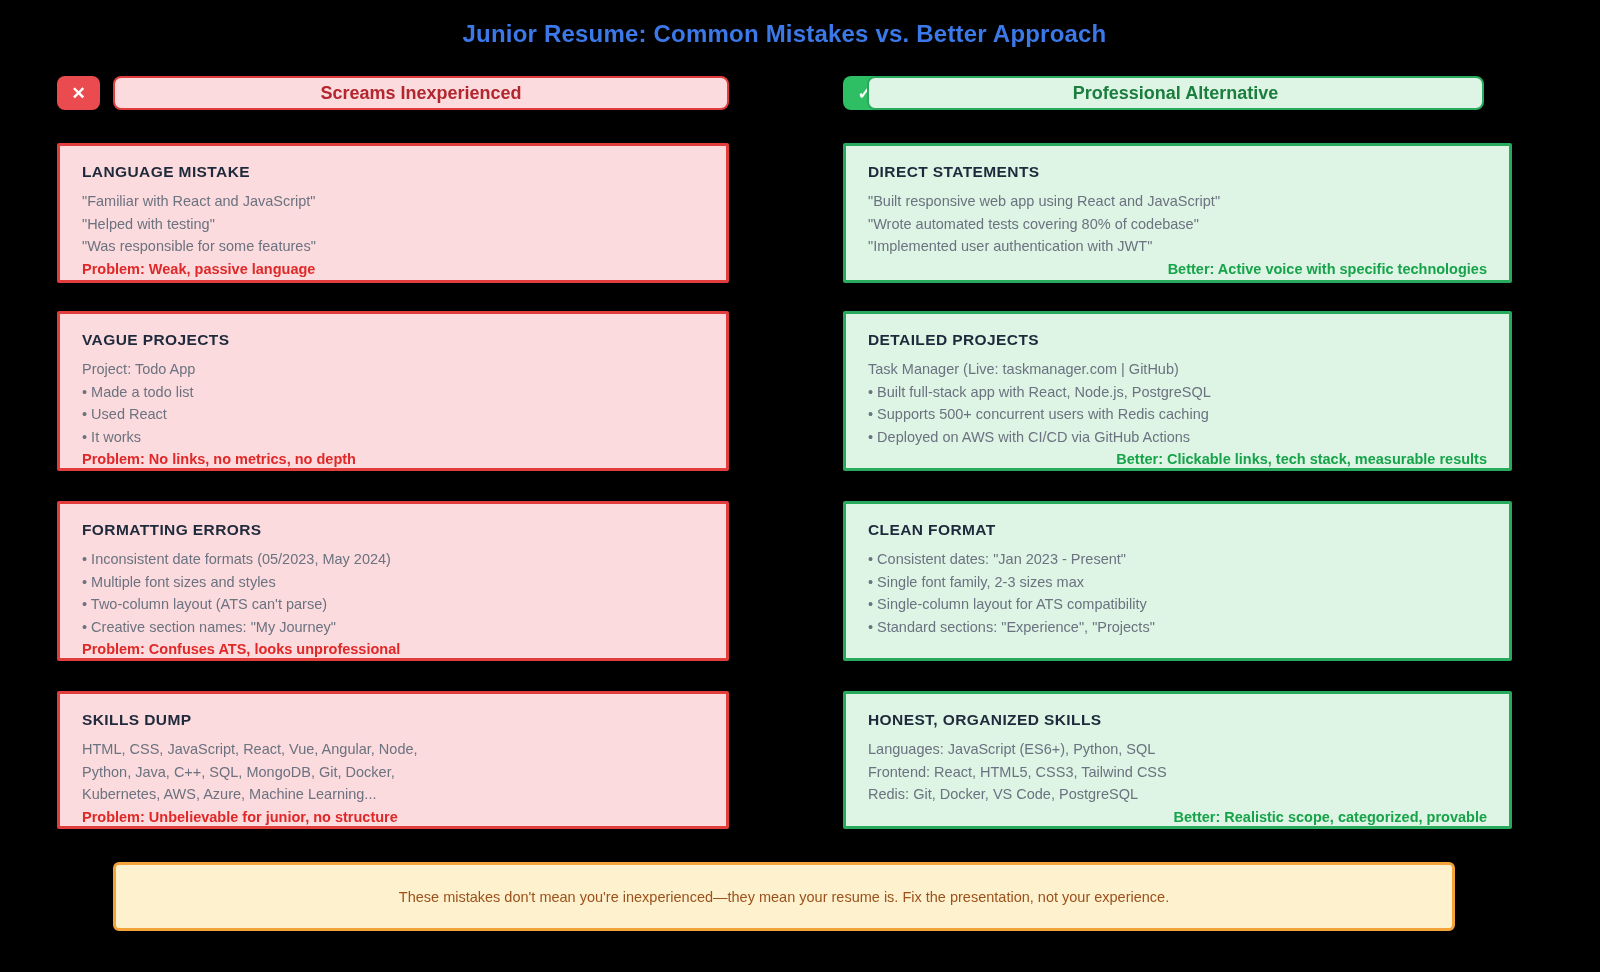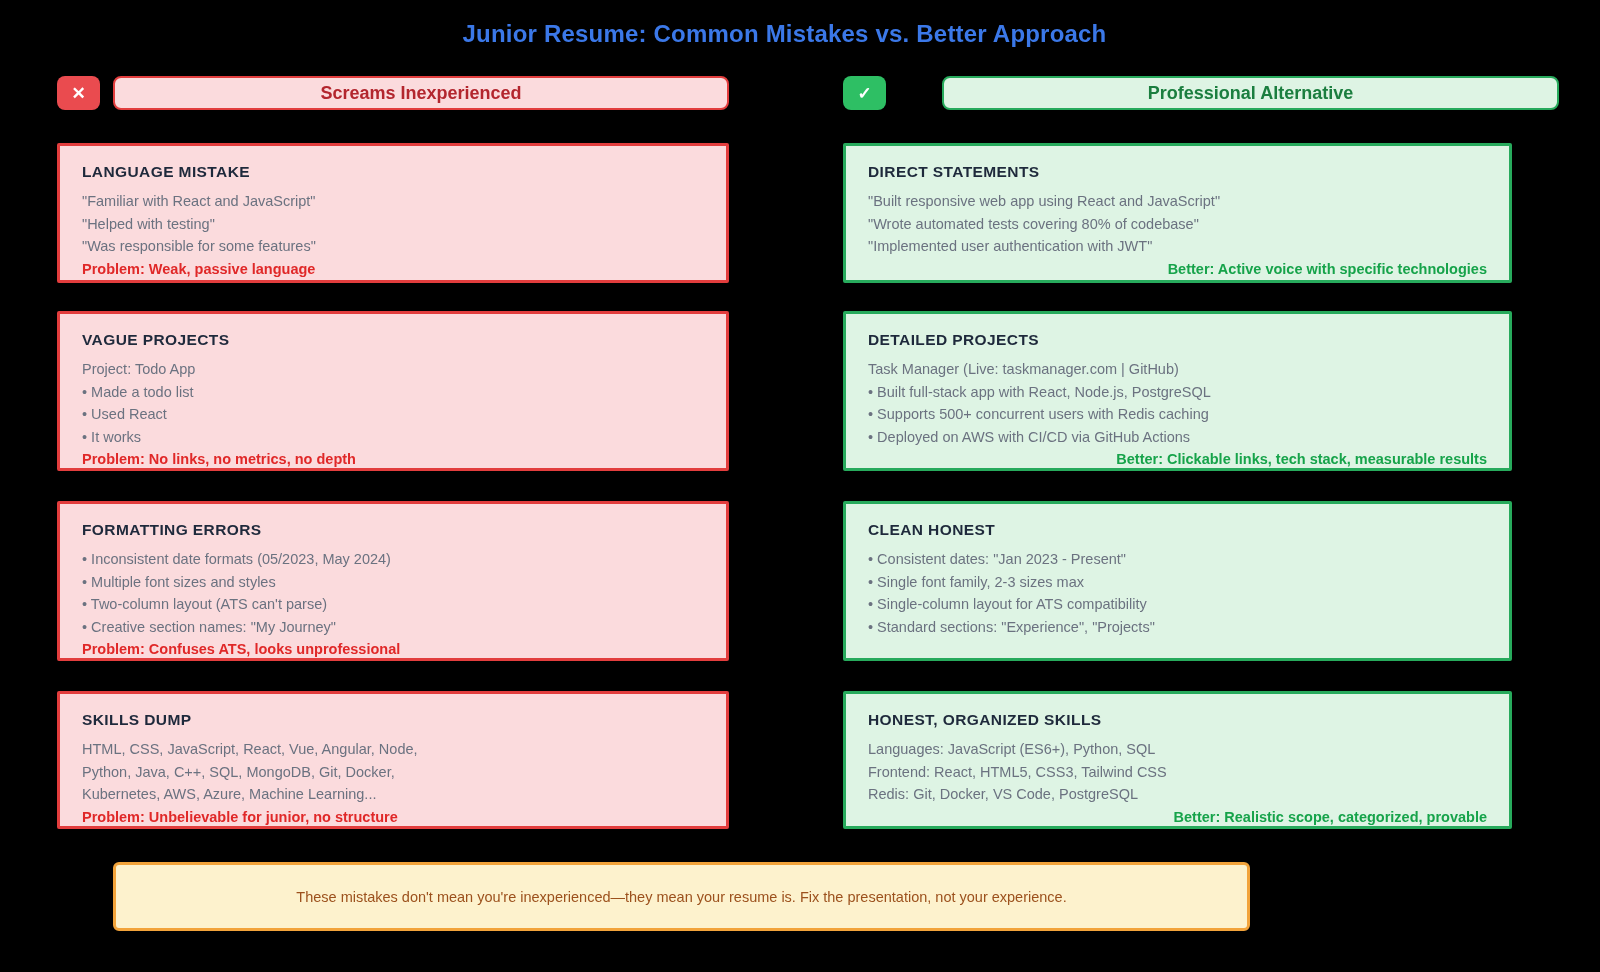--- a/index.html
+++ b/index.html
@@ -18,21 +18,21 @@
   }
   .badge.bad{left:57px;background:#ea4b4f;}
   .badge.good{left:843px;background:#2ebf64;}
 
   .col-header{
     position:absolute;top:76px;height:34px;border-radius:8px;box-sizing:border-box;
     display:flex;align-items:center;justify-content:center;
     font-size:18px;font-weight:700;
   }
   .col-header.bad{left:113px;width:616px;background:#fbdbdd;border:2.5px solid #e23d3d;color:#b3262e;}
-  .col-header.good{left:942px;width:617px;background:#def4e4;border:2.5px solid #27aa5c;color:#1b7e3f;}
+  .col-header.good{left:867px;width:617px;background:#def4e4;border:2.5px solid #27aa5c;color:#1b7e3f;}
 
   .card{
     position:absolute;box-sizing:border-box;border-radius:2px;
     padding:15px 22px 0 22px;
   }
   .card.bad{left:57px;width:672px;background:#fbdbdd;border:3px solid #e23d3d;}
   .card.good{left:843px;width:669px;background:#def4e4;border:3px solid #27aa5c;}
   .r1{top:143px;height:140px;}
   .r2{top:311px;height:160px;}
   .r3{top:501px;height:160px;}
@@ -41,21 +41,21 @@
   .card-title{
     color:#1e293b;font-size:15.5px;font-weight:700;letter-spacing:.4px;
     margin:2px 0 9px 0;
   }
   .card-line{color:#6b7280;font-size:14.5px;line-height:22.5px;}
   .verdict{font-size:14.5px;line-height:22.5px;font-weight:700;}
   .card.bad .verdict{color:#e02828;}
   .card.good .verdict{color:#16a34a;text-align:right;}
 
   .footer-note{
-    position:absolute;left:113px;top:862px;width:1137px;height:69px;box-sizing:border-box;
+    position:absolute;left:113px;top:862px;width:1342px;height:69px;box-sizing:border-box;
     background:#fdf2cd;border:3px solid #f2a33a;border-radius:6px;
     display:flex;align-items:center;justify-content:center;
     color:#9c511d;font-size:14.5px;
   }
 </style>
 </head>
 <body>
 
 <div class="canvas">
 
@@ -112,21 +112,21 @@
   <div class="card bad r3">
     <div class="card-title">FORMATTING ERRORS</div>
     <div class="card-line">• Inconsistent date formats (05/2023, May 2024)</div>
     <div class="card-line">• Multiple font sizes and styles</div>
     <div class="card-line">• Two-column layout (ATS can't parse)</div>
     <div class="card-line">• Creative section names: "My Journey"</div>
     <div class="verdict">Problem: Confuses ATS, looks unprofessional</div>
   </div>
 
   <div class="card good r3">
-    <div class="card-title">CLEAN HONEST</div>
+    <div class="card-title">CLEAN FORMAT</div>
     <div class="card-line">• Consistent dates: "Jan 2023 - Present"</div>
     <div class="card-line">• Single font family, 2-3 sizes max</div>
     <div class="card-line">• Single-column layout for ATS compatibility</div>
     <div class="card-line">• Standard sections: "Experience", "Projects"</div>
   </div>
 
   <div class="card bad r4">
     <div class="card-title">SKILLS DUMP</div>
     <div class="card-line">HTML, CSS, JavaScript, React, Vue, Angular, Node,</div>
     <div class="card-line">Python, Java, C++, SQL, MongoDB, Git, Docker,</div>

